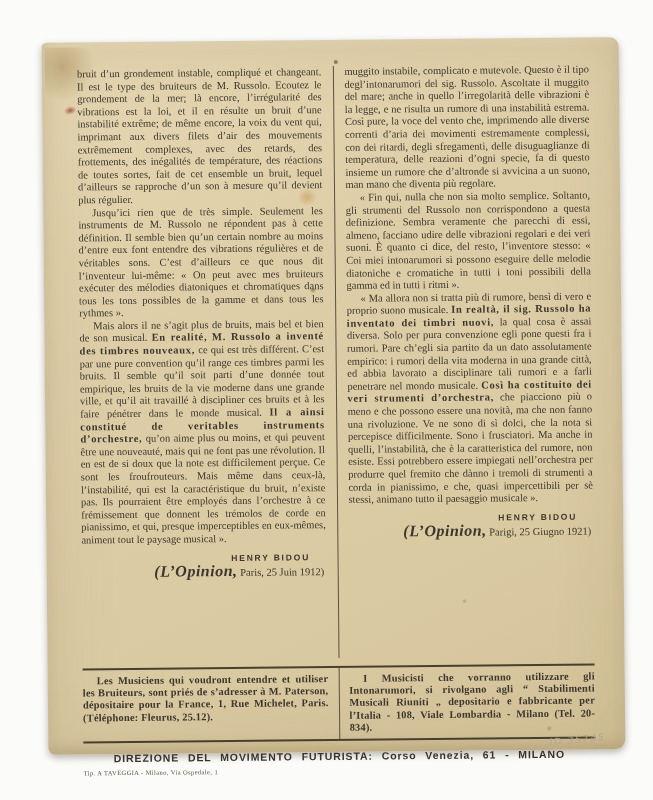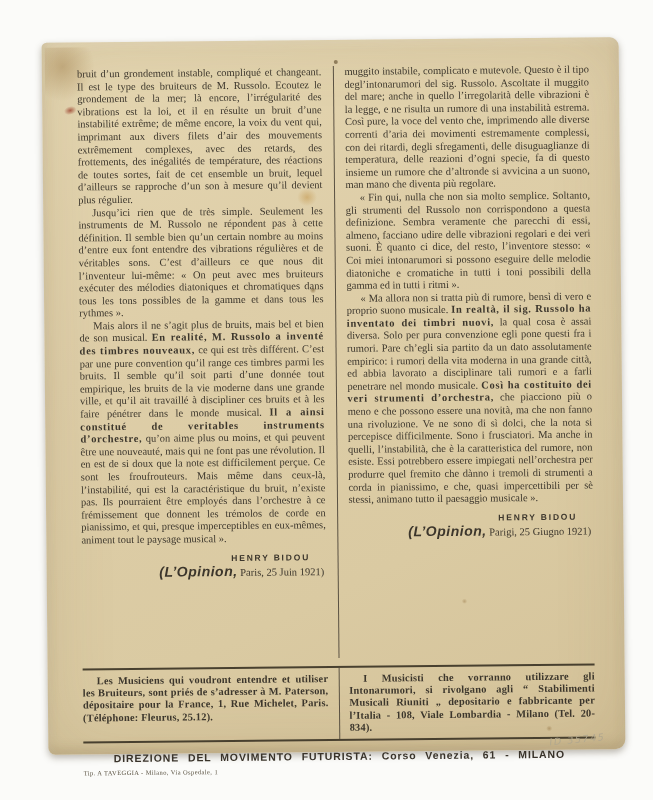--- a/index.html
+++ b/index.html
@@ -54,24 +54,24 @@
     margin-top:6px;
     padding-right:16px;
   }
   .source{
     text-align:right;
     margin-top:1px;
     white-space:nowrap;
     padding-right:2px;
   }
   .source .stitle{
-    font-family:Liberation Sans, sans-serif;
+    font-family:Liberation Serif, serif;
     font-style:italic;
     font-weight:bold;
-    font-size:14px;
+    font-size:16px;
     letter-spacing:0.5px;
   }
   .source .srest{font-size:10.5px;}
   .notices{
     display:flex;
     border-top:2px solid #48402f;
     border-bottom:2px solid #48402f;
     margin-top:8px;
   }
   .notice{
@@ -144,21 +144,21 @@
   <div class="content">
     <div class="columns">
       <div class="col col-left" lang="fr">
         <div>
             <p class="no-indent"><span>bruit d’un grondement instable, compliqué et changeant. Il est le type des bruiteurs de M. Russolo. Ecoutez le grondement de la mer; là encore, l’irrégularité des vibrations est la loi, et il en résulte un bruit d’une instabilité extrême; de même encore, la voix du vent qui, imprimant aux divers filets d’air des mouvements extrêmement complexes, avec des retards, des frottements, des inégalités de température, des réactions de toutes sortes, fait de cet ensemble un bruit, lequel d’ailleurs se rapproche d’un son à mesure qu’il devient plus régulier.</span></p>
             <p><span>Jusqu’ici rien que de très simple. Seulement les instruments de M. Russolo ne répondent pas à cette définition. Il semble bien qu’un certain nombre au moins d’entre eux font entendre des vibrations régulières et de véritables sons. C’est d’ailleurs ce que nous dit l’inventeur lui-même: « On peut avec mes bruiteurs exécuter des mélodies diatoniques et chromatiques dans tous les tons possibles de la gamme et dans tous les rythmes ».</span></p>
             <p><span>Mais alors il ne s’agit plus de bruits, mais bel et bien de son musical. </span><span class="b">En realité, M. Russolo a inventé des timbres nouveaux,</span><span> ce qui est très différent. C’est par une pure convention qu’il range ces timbres parmi les bruits. Il semble qu’il soit parti d’une donnée tout empirique, les bruits de la vie moderne dans une grande ville, et qu’il ait travaillé à discipliner ces bruits et à les faire pénétrer dans le monde musical. </span><span class="b">Il a ainsi constitué de veritables instruments d’orchestre,</span><span> qu’on aime plus ou moins, et qui peuvent être une nouveauté, mais qui ne font pas une révolution. Il en est de si doux que la note est difficilement perçue. Ce sont les froufrouteurs. Mais même dans ceux-là, l’instabilité, qui est la caractéristique du bruit, n’existe pas. Ils pourraient être employés dans l’orchestre à ce frémissement que donnent les trémolos de corde en </span><span class="i">pianissimo,</span><span> et qui, presque imperceptibles en eux-mêmes, animent tout le paysage musical ».</span></p>
           </div>
         <div class="sig">HENRY BIDOU</div>
         <div class="source">
-          <span class="stitle">(L’Opinion,</span><span class="srest"> Paris, 25 Juin 1921)</span>
+          <span class="stitle">(L’Opinion,</span><span class="srest"> Paris, 25 Juin 1912)</span>
         </div>
       </div>
       <div class="col col-right" lang="it">
         <div>
             <p class="no-indent"><span>muggito instabile, complicato e mutevole. Questo è il tipo degl’intonarumori del sig. Russolo. Ascoltate il muggito del mare; anche in quello l’irregolarità delle vibrazioni è la legge, e ne risulta un rumore di una instabilità estrema. Così pure, la voce del vento che, imprimendo alle diverse correnti d’aria dei movimenti estremamente complessi, con dei ritardi, degli sfregamenti, delle disuguaglianze di temperatura, delle reazioni d’ogni specie, fa di questo insieme un rumore che d’altronde si avvicina a un suono, man mano che diventa più regolare.</span></p>
             <p><span>« Fin qui, nulla che non sia molto semplice. Soltanto, gli strumenti del Russolo non corrispondono a questa definizione. Sembra veramente che parecchi di essi, almeno, facciano udire delle vibrazioni regolari e dei veri suoni. È quanto ci dice, del resto, l’inventore stesso: « Coi miei intonarumori si possono eseguire delle melodie diatoniche e cromatiche in tutti i toni possibili della gamma ed in tutti i ritmi ».</span></p>
             <p><span>« Ma allora non si tratta più di rumore, bensì di vero e proprio suono musicale. </span><span class="b">In realtà, il sig. Russolo ha inventato dei timbri nuovi,</span><span> la qual cosa è assai diversa. Solo per pura convenzione egli pone questi fra i rumori. Pare ch’egli sia partito da un dato assolutamente empirico: i rumori della vita moderna in una grande città, ed abbia lavorato a disciplinare tali rumori e a farli penetrare nel mondo musicale. </span><span class="b">Così ha costituito dei veri strumenti d’orchestra,</span><span> che piacciono più o meno e che possono essere una novità, ma che non fanno una rivoluzione. Ve ne sono di sì dolci, che la nota si percepisce difficilmente. Sono i frusciatori. Ma anche in quelli, l’instabilità, che è la caratteristica del rumore, non esiste. Essi potrebbero essere impiegati nell’orchestra per produrre quel fremito che dànno i tremoli di strumenti a corda in </span><span class="i">pianissimo</span><span>, e che, quasi impercettibili per sè stessi, animano tutto il paesaggio musicale ».</span></p>
           </div>
         <div class="sig">HENRY BIDOU</div>
         <div class="source">

